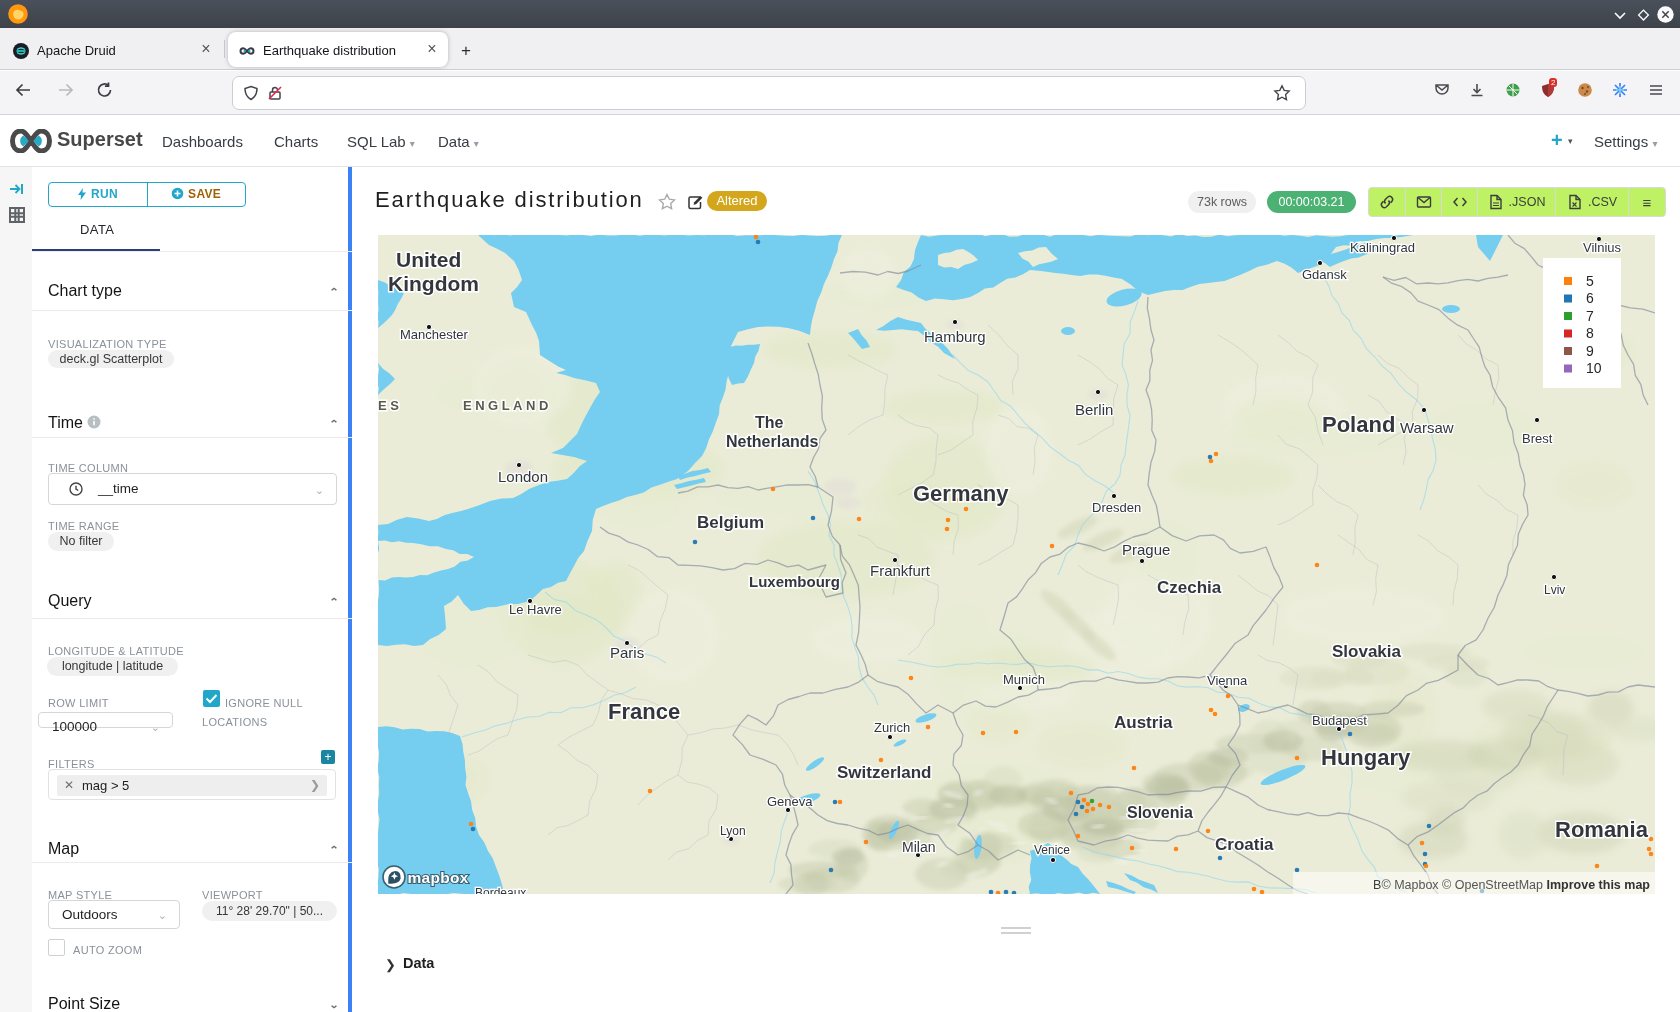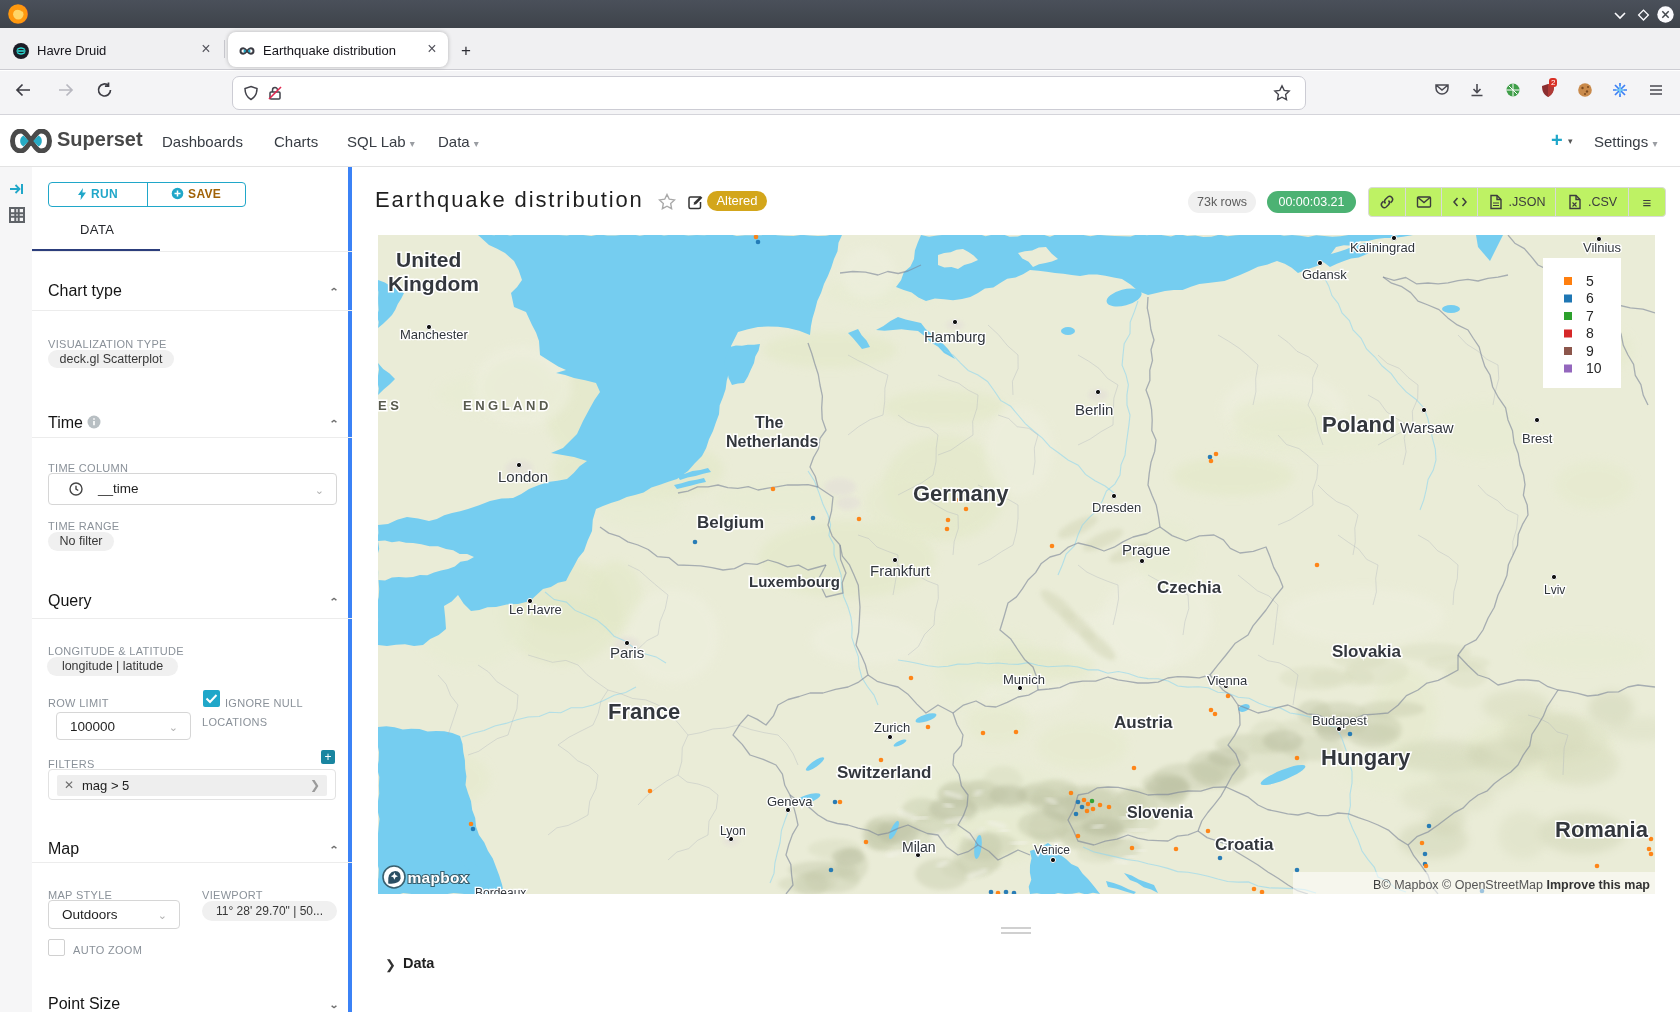--- a/index.html
+++ b/index.html
@@ -49,21 +49,21 @@
         <circle cx="8.5" cy="8.5" r="8.2" fill="#fbfbfe"></circle>
         <path d="M5.3 5.3 l6.4 6.4 M11.7 5.3 l-6.4 6.4" stroke="#41464d" stroke-width="1.5"></path>
       </svg></div>
   </div>
 <div class="tabbar">
     <div class="tab" style="left:2px;width:220px">
       <div class="fav"><svg width="16" height="16" viewBox="0 0 16 16">
           <circle cx="8" cy="8" r="8" fill="#1c1c26"></circle>
           <path d="M4 6.5 q4 -3 8 0 M4 9.5 q4 3 8 0 M3.5 8 h9" stroke="#2ce0d8" stroke-width="1.4" fill="none"></path>
         </svg></div>
-      <div class="ttl">Havre Druid</div>
+      <div class="ttl">Apache Druid</div>
       <div class="cl" style="left:196px">×</div>
     </div>
     <div style="position:absolute;left:224px;top:12px;width:1px;height:18px;background:#c9c9cf"></div>
     <div class="tab active" style="left:228px;width:220px">
       <div class="fav"><svg width="16" height="16" viewBox="0 0 16 16">
           <path d="M4.3 5.2 C2.5 5.2 1.5 6.6 1.5 8 C1.5 9.4 2.5 10.8 4.3 10.8 C6.7 10.8 9.3 5.2 11.7 5.2 C13.5 5.2 14.5 6.6 14.5 8 C14.5 9.4 13.5 10.8 11.7 10.8 C9.3 10.8 6.7 5.2 4.3 5.2 Z" fill="none" stroke="#3b3b43" stroke-width="2"></path>
           <path d="M5.5 9.8 A2.4 2.4 0 0 1 5.5 6.2 L 7.2 8 Z" fill="#20a7c9" stroke="none"></path>
           <path d="M10.5 6.2 A2.4 2.4 0 0 1 10.5 9.8 L 8.8 8 Z" fill="#20a7c9" stroke="none"></path>
         </svg></div>
       <div class="ttl">Earthquake distribution</div>
@@ -188,21 +188,21 @@
       <div class="caret" style="left:297px;top:428px">⌃</div>
       <div class="hline" style="left:0;top:451px;width:320px"></div>
       <div class="lbl" style="left:16px;top:478px">LONGITUDE &amp; LATITUDE</div>
       <div class="pill" style="left:15px;top:490px;width:131px;height:19px;line-height:19px">longitude | latitude</div>
       <div class="lbl" style="left:16px;top:530px">ROW LIMIT</div>
       <div style="position:absolute;left:171px;top:523px;width:17px;height:17px;background:#20a7c9;border-radius:2px"><svg width="17" height="17" viewBox="0 0 17 17">
           <path d="M3.5 8.5 l3.5 3.5 6.5 -7" stroke="#fff" stroke-width="2" fill="none"></path>
         </svg></div>
       <div class="lbl" style="left:193px;top:530px">IGNORE NULL</div>
       <div class="lbl" style="left:170px;top:549px">LOCATIONS</div>
-      <div class="selectbox" style="left:24px;top:545px;width:135px;height:28px">
+      <div class="selectbox" style="left:6px;top:545px;width:135px;height:16px">
         <span style="position:absolute;left:13px;top:6px">100000</span>
         <span class="chev" style="right:12px;top:8px">⌄</span>
       </div>
       <div class="lbl" style="left:16px;top:591px">FILTERS</div>
       <div style="position:absolute;left:289px;top:583px;width:14px;height:14px;background:#1985a0;border-radius:2px;color:#fff;font-size:12px;text-align:center;line-height:14px">+</div>
       <div style="position:absolute;left:16px;top:602px;width:288px;height:31px;border:1px solid #e2e2e2;border-radius:4px">
         <div style="position:absolute;left:8px;top:5px;right:8px;height:21px;background:#eeeeee;border-radius:2px">
           <span style="position:absolute;left:7px;top:3px;color:#6e6e6e;font-size:12px">✕</span>
           <span style="position:absolute;left:25px;top:3px;font-size:13px;color:#222">mag &gt; 5</span>
           <span style="position:absolute;right:7px;top:3px;color:#9a9a9a;font-size:12px">❯</span>

